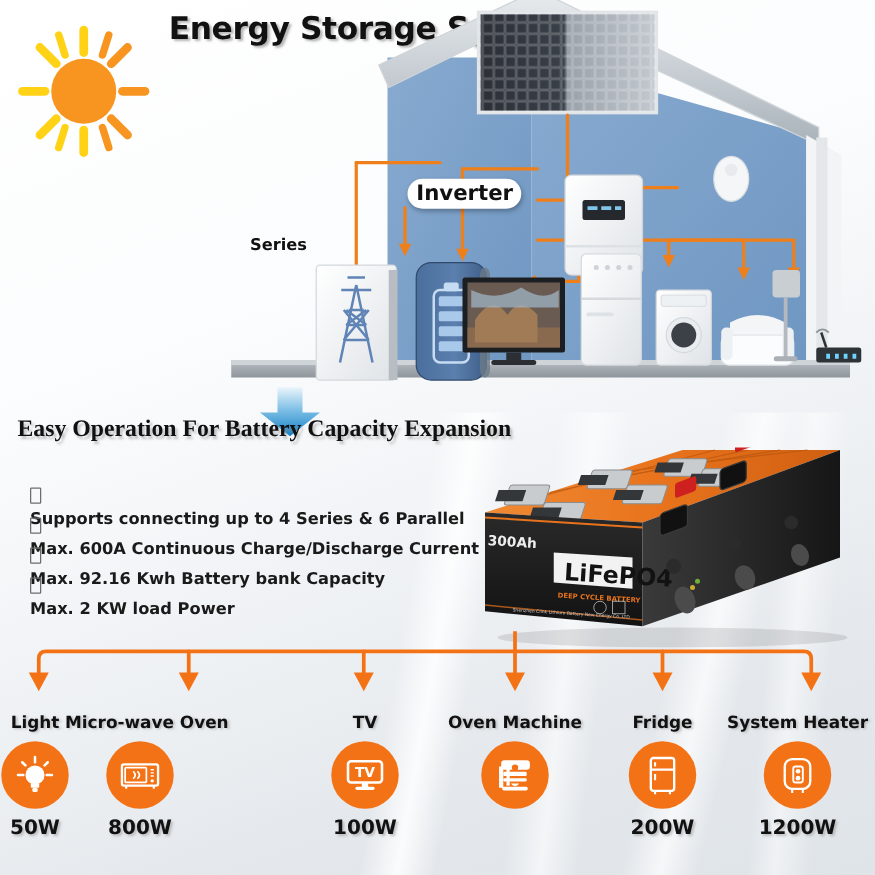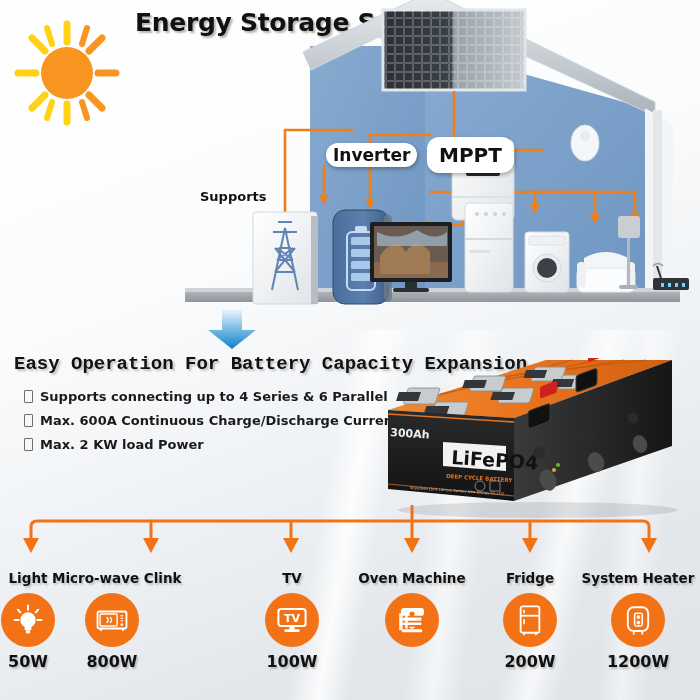--- a/index.html
+++ b/index.html
@@ -51,30 +51,30 @@
   #lbl-battery { left: 196px; top: 188px; font-size: 13px; padding: 1px 4px; background: transparent; box-shadow:none;
                  text-shadow: 1px 1px 2px rgba(255,255,255,.9); }
   #lbl-inverter { left: 326px; top: 143px; font-size: 17px; padding: 2px 7px; }
   #lbl-mppt { left: 427px; top: 137px; font-size: 20px; padding: 6px 12px; }
 
   
   #blue-arrow { position: absolute; left: 206px; top: 308px; width: 52px; height: 42px; }
 
   
   .section-title {
-    position: absolute; left: 14px; top: 353px;
+    position: absolute; left: 14px; top: 333px;
     font-size: 19px; font-weight: bold; color: #111;
     text-shadow: 2px 2px 2px rgba(140,140,140,.5);
     white-space: nowrap;
-    font-family: Liberation Mono, monospace;
+    font-family: Liberation Serif, serif;
   }
   #bullets { position: absolute; left: 24px; top: 388px; width: 360px; }
   .bullet {
     display: flex; align-items: baseline; gap: 7px;
-    height: 24px; margin-bottom: 0px;
+    height: 24px; margin-bottom: 0px; flex-direction: column;
   }
   .bullet .box {
     display: inline-block; width: 9px; height: 13px;
     border: 1.4px solid #6d6d6d; border-radius: 1px;
     flex: 0 0 auto; position: relative; top: 2px;
   }
   .bullet .btxt {
     font-size: 13px; font-weight: bold; color: #1a1a1a;
     white-space: pre; font-family: "DejaVu Sans", sans-serif;
   }
@@ -294,23 +294,22 @@
       <path d="M528 266 q5 -5 10 0" stroke="#8e969d" stroke-width="1.5" fill="none"></path>
       <g fill="#6dd3ff">
           <rect x="536" y="283" width="3" height="4"></rect>
           <rect x="543" y="283" width="3" height="4"></rect>
       <rect x="550" y="283" width="3" height="4"></rect>
           <rect x="557" y="283" width="3" height="4"></rect>
         </g>
     </g>
   </svg>
 
-  <div class="dlabel" id="lbl-battery">Supports</div>
+  <div class="dlabel" id="lbl-battery">Series</div>
   <div class="dlabel" id="lbl-inverter">Inverter</div>
-  <div class="dlabel" id="lbl-mppt">MPPT</div>
 
   <svg id="blue-arrow" viewBox="0 0 52 42">
     <defs>
       <linearGradient id="blueG" x1="0" y1="0" x2="0" y2="1">
         <stop offset="0%" stop-color="#e9f4fb"></stop>
           <stop offset="45%" stop-color="#7fc0e6"></stop>
         <stop offset="100%" stop-color="#1380c6"></stop>
       </linearGradient>
     </defs>
     <polygon points="16,2 36,2 36,22 50,22 26,41 2,22 16,22" fill="url(#blueG)"></polygon>
@@ -319,20 +318,24 @@
   <div class="section-title">Easy Operation For Battery Capacity Expansion</div>
 
   <div id="bullets">
     <div class="bullet">
       <span class="box"></span>
       <span class="btxt">Supports connecting up to 4 Series &amp; 6 Parallel</span>
     </div>
     <div class="bullet">
       <span class="box"></span>
       <span class="btxt">Max. 600A Continuous Charge/Discharge Current</span>
+    </div>
+    <div class="bullet">
+      <span class="box"></span>
+      <span class="btxt">Max. 92.16 Kwh Battery bank Capacity</span>
     </div>
     <div class="bullet">
       <span class="box"></span>
       <span class="btxt">Max. 2 KW load Power</span>
     </div>
   </div>
 
   <svg id="batstack" viewBox="0 0 312 160">
     <defs>
       <linearGradient id="topOr" x1="0" y1="0" x2="1" y2="0">
@@ -457,21 +460,21 @@
         </g>
         <circle cx="20" cy="20" r="9" fill="#fff"></circle>
         <rect x="16" y="28" width="8" height="4" rx="1" fill="#fff"></rect>
         <rect x="17.5" y="32" width="5" height="4" rx="1.5" fill="#fff"></rect>
       </svg>
     </div>
     <div class="watt">50W</div>
   </div>
 
   <div class="appl" style="left:52px">
-    <div class="name">Micro-wave Clink</div>
+    <div class="name">Micro-wave Oven</div>
     <div class="circle">
       <svg viewBox="0 0 40 40" width="34" height="34">
         <rect x="3" y="10" width="34" height="20" rx="2" fill="none" stroke="#fff" stroke-width="2.2"></rect>
         <rect x="6" y="13" width="20" height="14" rx="1" fill="none" stroke="#fff" stroke-width="1.6"></rect>
         <path d="M14 17 q3 3 0 6 M18 17 q3 3 0 6" stroke="#fff" stroke-width="1.6" fill="none" stroke-linecap="round"></path>
         <g stroke="#fff" stroke-width="1.4">
             <line x1="30" y1="15" x2="33" y2="15"></line>
           <line x1="30" y1="18" x2="33" y2="18"></line>
             <line x1="30" y1="21" x2="33" y2="21"></line>
           </g>

